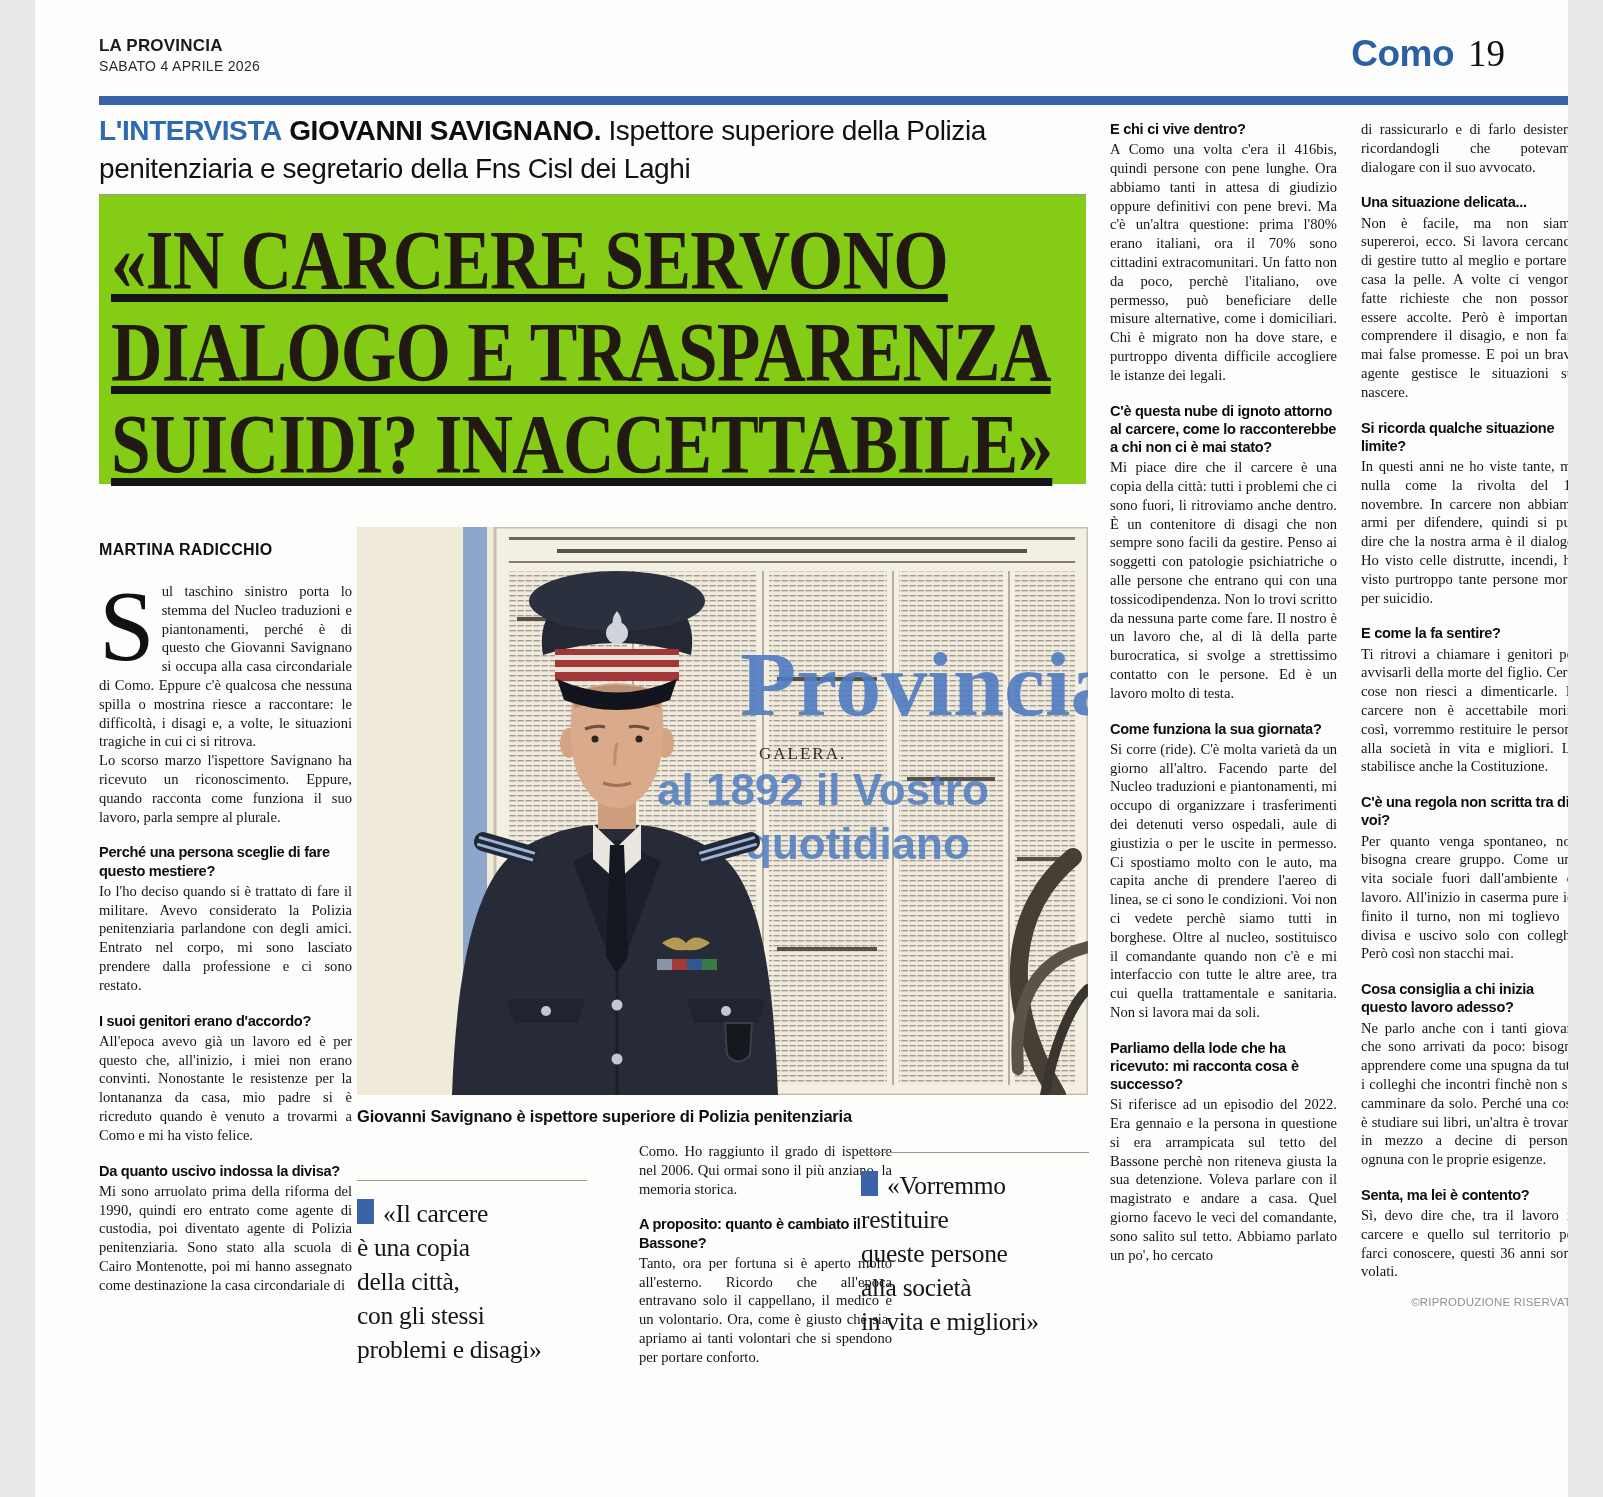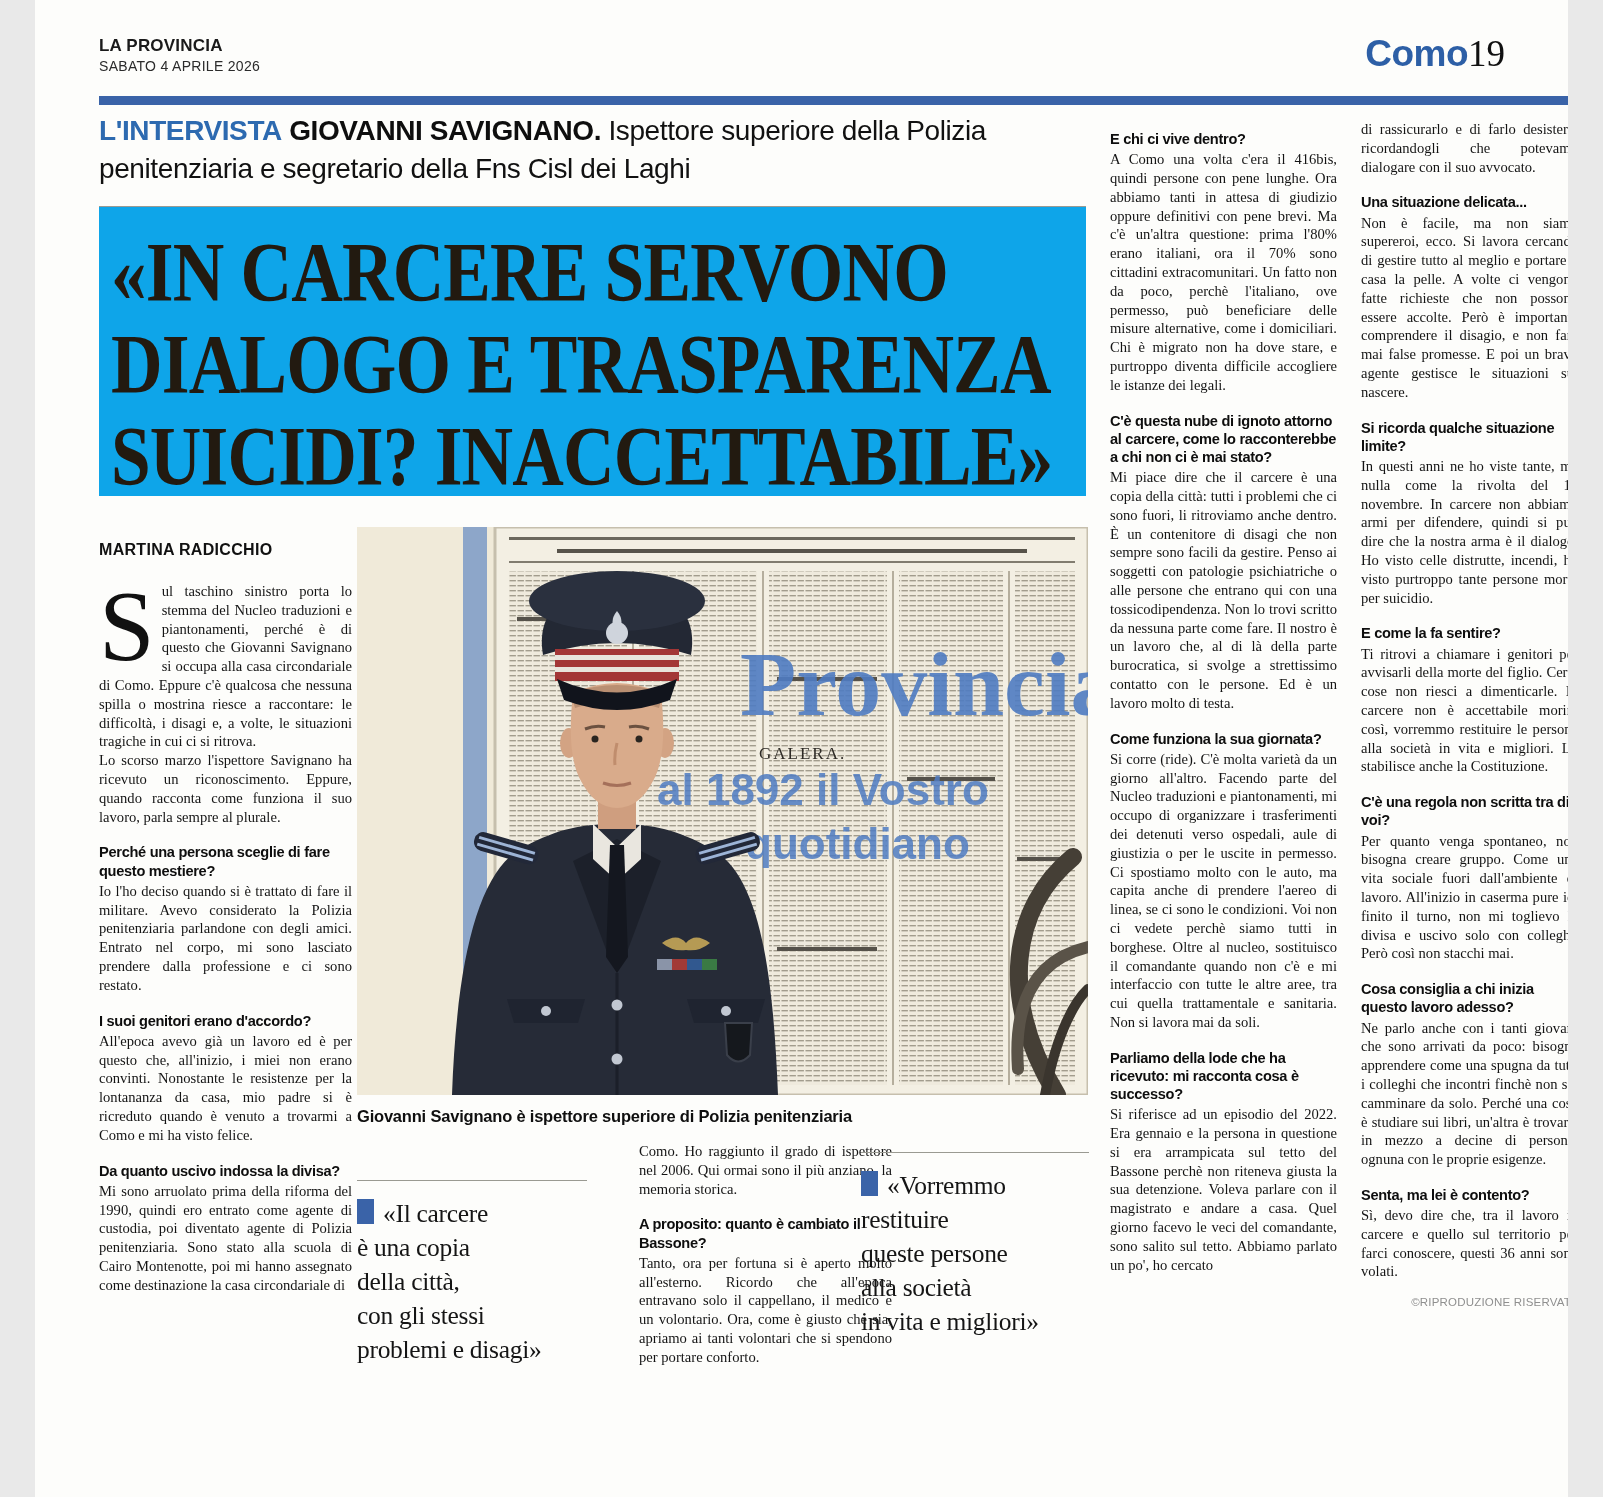--- a/index.html
+++ b/index.html
@@ -2,32 +2,32 @@
 <html><head>
 <meta charset="utf-8">
 <style>
   html,body{margin:0;padding:0;background:#e9e9e9;}
   .page{position:relative;width:1533px;height:1497px;background:#fdfdfb;margin:0 auto;
         font-family:"Liberation Serif",serif;color:#141414;overflow:hidden;}
 
   
   .brand{position:absolute;left:64px;top:36px;font:700 17px/20px "Liberation Sans",sans-serif;color:#1a1a1a;letter-spacing:.2px;}
   .edition-date{position:absolute;left:64px;top:58px;font:400 14px/17px "Liberation Sans",sans-serif;color:#2b2b2b;letter-spacing:.3px;}
-  .section-page{position:absolute;right:63px;top:34px;display:flex;align-items:baseline;}
+  .section-page{position:absolute;right:63px;top:34px;display:flex;align-items:baseline;gap:14px;}
   .section-name{font:700 37px/40px "Liberation Sans",sans-serif;color:#2d5fa6;letter-spacing:-.5px;}
   .page-number{font:400 37px/40px "Liberation Serif",serif;color:#111;}
   .blue-rule{position:absolute;left:64px;top:96px;width:1476px;height:9px;background:#3a63a8;}
 
   
   .kicker{position:absolute;left:64px;top:112px;width:995px;font:400 28px/38px "Liberation Sans",sans-serif;color:#111;letter-spacing:-.4px;}
   .k-label{font-weight:700;color:#2d6ab0;}
   .k-name{font-weight:700;color:#0e0e0e;}
 
   
-  .headline-box{position:absolute;left:64px;top:206px;width:987px;height:290px;background:#0ea5e9;border-top:1px solid #9a9a92;box-sizing:border-box;padding:20px 0 0 12px;}
+  .headline-box{position:absolute;left:64px;top:194px;width:987px;height:290px;background:#84cc16;border-top:1px solid #9a9a92;box-sizing:border-box;padding:20px 0 0 12px;text-decoration:underline;}
   .hl-line{font:700 84px/92px "Liberation Serif",serif;color:#221a10;letter-spacing:-1px;white-space:nowrap;transform:scaleX(.85);transform-origin:left top;}
 
   
   .byline{position:absolute;left:64px;top:540px;font:700 16px/19px "Liberation Sans",sans-serif;color:#111;letter-spacing:.3px;}
 
   
   .col{position:absolute;}
   .body{font:400 14.6px/18.8px "Liberation Serif",serif;text-align:justify;margin:0;color:#141414;}
   .question{font:700 14.6px/18.2px "Liberation Sans",sans-serif;letter-spacing:-.3px;margin:17px 0 2px;color:#0e0e0e;text-align:left;}
   .dropcap{float:left;font:400 100px/0.78 "Liberation Serif",serif;margin:5px 7px 0 0;color:#111;}
@@ -207,21 +207,21 @@
 
   <div class="pull-quote pq2">
     <span class="pq-marker"></span><span class="pq-text">«Vorremmo
 restituire
 queste persone
 alla società
 in vita e migliori»</span>
   </div>
 
   <div class="col col4">
-    <p class="question" style="margin-top:10px">E chi ci vive dentro?</p>
+    <p class="question" style="margin-top:0">E chi ci vive dentro?</p>
     <p class="body">A Como una volta c'era il 416bis, quindi persone con pene lunghe. Ora abbiamo tanti in attesa di giudizio oppure definitivi con pene brevi. Ma c'è un'altra questione: prima l'80% erano italiani, ora il 70% sono cittadini extracomunitari. Un fatto non da poco, perchè l'italiano, ove permesso, può beneficiare delle misure alternative, come i domiciliari. Chi è migrato non ha dove stare, e purtroppo diventa difficile accogliere le istanze dei legali.</p>
     <p class="question">C'è questa nube di ignoto attorno al carcere, come lo racconterebbe a chi non ci è mai stato?</p>
     <p class="body">Mi piace dire che il carcere è una copia della città: tutti i problemi che ci sono fuori, li ritroviamo anche dentro. È un contenitore di disagi che non sempre sono facili da gestire. Penso ai soggetti con patologie psichiatriche o alle persone che entrano qui con una tossicodipendenza. Non lo trovi scritto da nessuna parte come fare. Il nostro è un lavoro che, al di là della parte burocratica, si svolge a strettissimo contatto con le persone. Ed è un lavoro molto di testa.</p>
     <p class="question">Come funziona la sua giornata?</p>
     <p class="body">Si corre (ride). C'è molta varietà da un giorno all'altro. Facendo parte del Nucleo traduzioni e piantonamenti, mi occupo di organizzare i trasferimenti dei detenuti verso ospedali, aule di giustizia o per le uscite in permesso. Ci spostiamo molto con le auto, ma capita anche di prendere l'aereo di linea, se ci sono le condizioni. Voi non ci vedete perchè siamo tutti in borghese. Oltre al nucleo, sostituisco il comandante quando non c'è e mi interfaccio con tutte le altre aree, tra cui quella trattamentale e sanitaria. Non si lavora mai da soli.</p>
     <p class="question">Parliamo della lode che ha ricevuto: mi racconta cosa è successo?</p>
     <p class="body">Si riferisce ad un episodio del 2022. Era gennaio e la persona in questione si era arrampicata sul tetto del Bassone perchè non riteneva giusta la sua detenzione. Voleva parlare con il magistrato e andare a casa. Quel giorno facevo le veci del comandante, sono salito sul tetto. Abbiamo parlato un po', ho cercato</p>
   </div>
 
   <div class="col col5">

